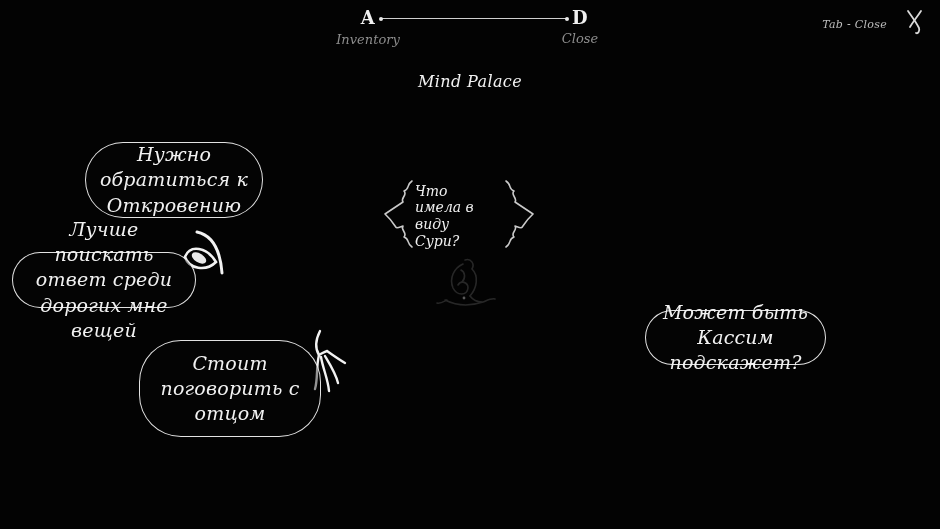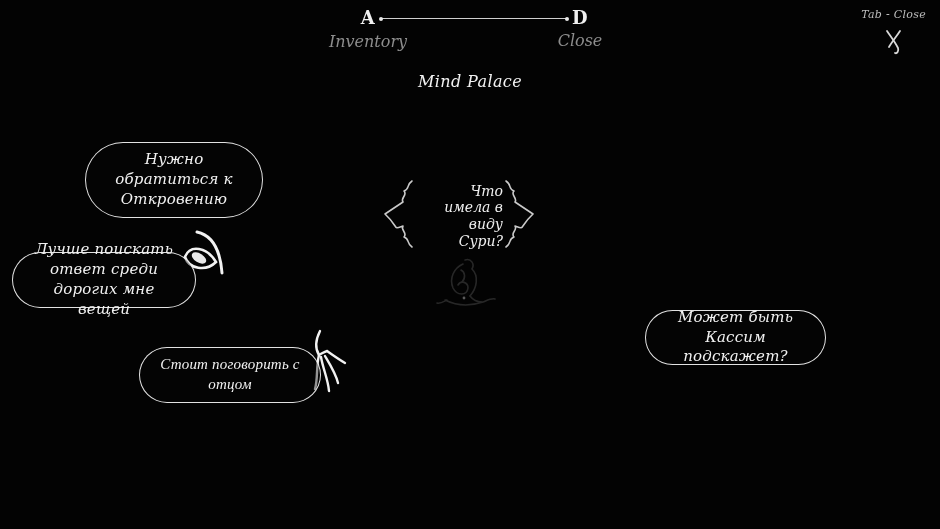--- a/index.html
+++ b/index.html
@@ -7,70 +7,70 @@
     position:relative;width:940px;height:529px;background:#030303;
     overflow:hidden;font-family:"DejaVu Serif","Liberation Serif",serif;
     color:#e9e9e9;
   }
   
   .keycap{
     position:absolute;font-size:18px;font-weight:bold;color:#f0f0f0;
     transform:translateX(-50%);letter-spacing:.5px;
   }
   .key-sublabel{
-    position:absolute;font-style:italic;font-size:16px;color:#8d8d8d;
+    position:absolute;font-style:italic;font-size:13px;color:#8d8d8d;
     transform:translateX(-50%);white-space:nowrap;text-align:center;
   }
   .key-line{
     position:absolute;left:381px;top:18px;width:186px;height:1px;
     background:#cfcfcf;
   }
   .key-line::before,.key-line::after{
     content:"";position:absolute;top:-1.5px;width:4px;height:4px;
     border-radius:50%;background:#e8e8e8;
   }
   .key-line::before{left:-2px;}
   .key-line::after{right:-2px;}
   .close-hint{
-    position:absolute;right:14px;top:8px;display:flex;align-items:center;gap:7px;flex-direction:column;
+    position:absolute;right:14px;top:8px;display:flex;align-items:center;gap:17px;
   }
   .close-hint-text{font-style:italic;font-size:11px;color:#bdbdbd;letter-spacing:.3px;}
   
   .page-title{
     position:absolute;left:0;top:72px;width:100%;text-align:center;
     font-style:italic;font-size:16px;color:#f2f2f2;letter-spacing:.4px;
   }
   
   .center-thought{
     position:absolute;left:381px;top:178px;width:156px;
     display:flex;align-items:center;justify-content:space-between;
   }
   .center-text{
-    width:92px;text-align:right;font-style:italic;font-size:14px;
+    width:92px;text-align:left;font-style:italic;font-size:14px;
     line-height:1.18;color:#efefef;white-space:pre-line;
   }
   .brace{flex:0 0 auto;}
   
   .figure-sketch{position:absolute;left:427px;top:256px;}
   
   .eye-icon{position:absolute;left:175px;top:227px;}
   .hand-icon{position:absolute;left:304px;top:329px;}
   
   .bubble{
     position:absolute;display:flex;align-items:center;justify-content:center;
     border:1px solid rgba(245,245,245,.92);border-radius:42px;
     box-sizing:border-box;cursor:pointer;background:rgba(8,8,8,.4);
   }
   .bubble-label{
-    font-style:italic;font-size:15px;line-height:1.32;color:#f1f1f1;
+    font-style:italic;font-size:19px;line-height:1.32;color:#f1f1f1;
     text-align:center;white-space:pre-line;padding:0 12px;letter-spacing:.2px;
   }
   .bubble-1{left:85px;top:142px;width:178px;height:76px;}
   .bubble-2{left:12px;top:252px;width:184px;height:56px;border-radius:40px;}
-  .bubble-3{left:139px;top:347px;width:182px;height:56px;font-family:Liberation Serif, serif;}
+  .bubble-3{left:139px;top:340px;width:182px;height:97px;}
   .bubble-4{left:645px;top:310px;width:181px;height:55px;border-radius:37px;}
 </style>
 </head>
 <body>
 
 <div id="screen">
 
   <div class="keycap" style="left:368px;top:7px;">A</div>
   <div class="key-line"></div>
   <div class="keycap" style="left:580px;top:7px;">D</div>

